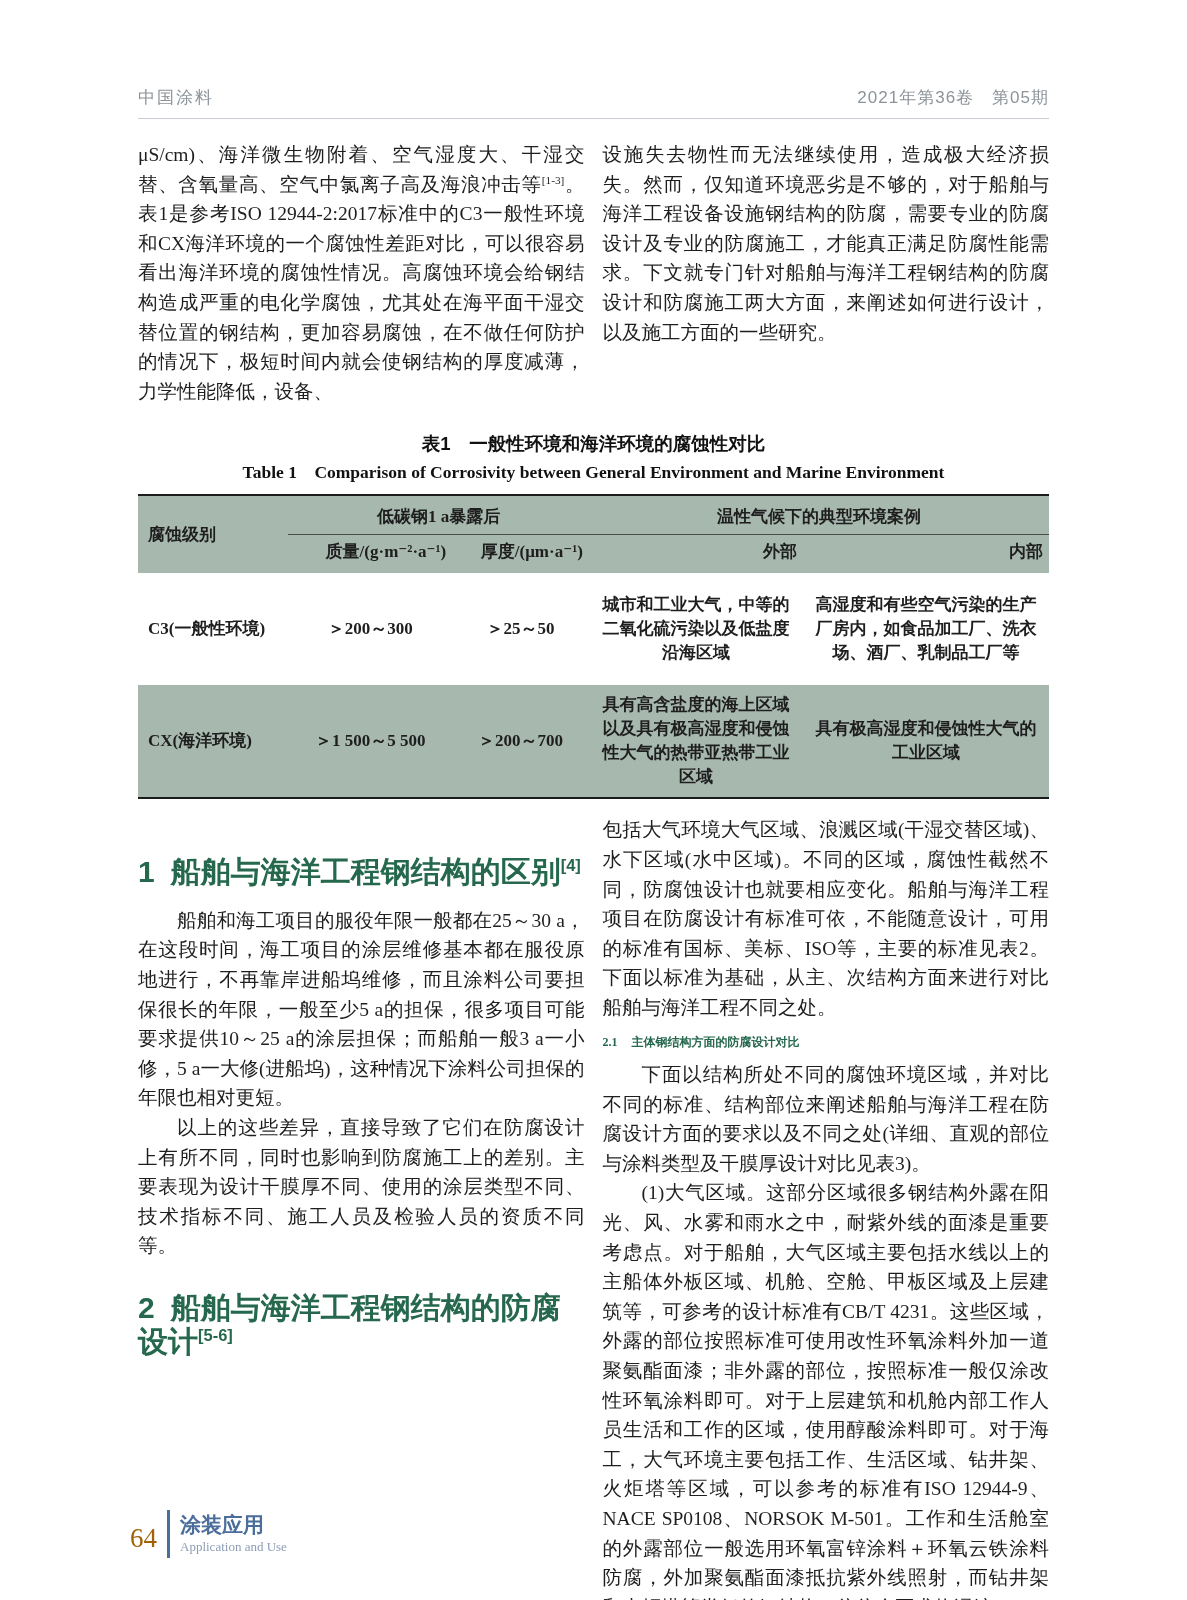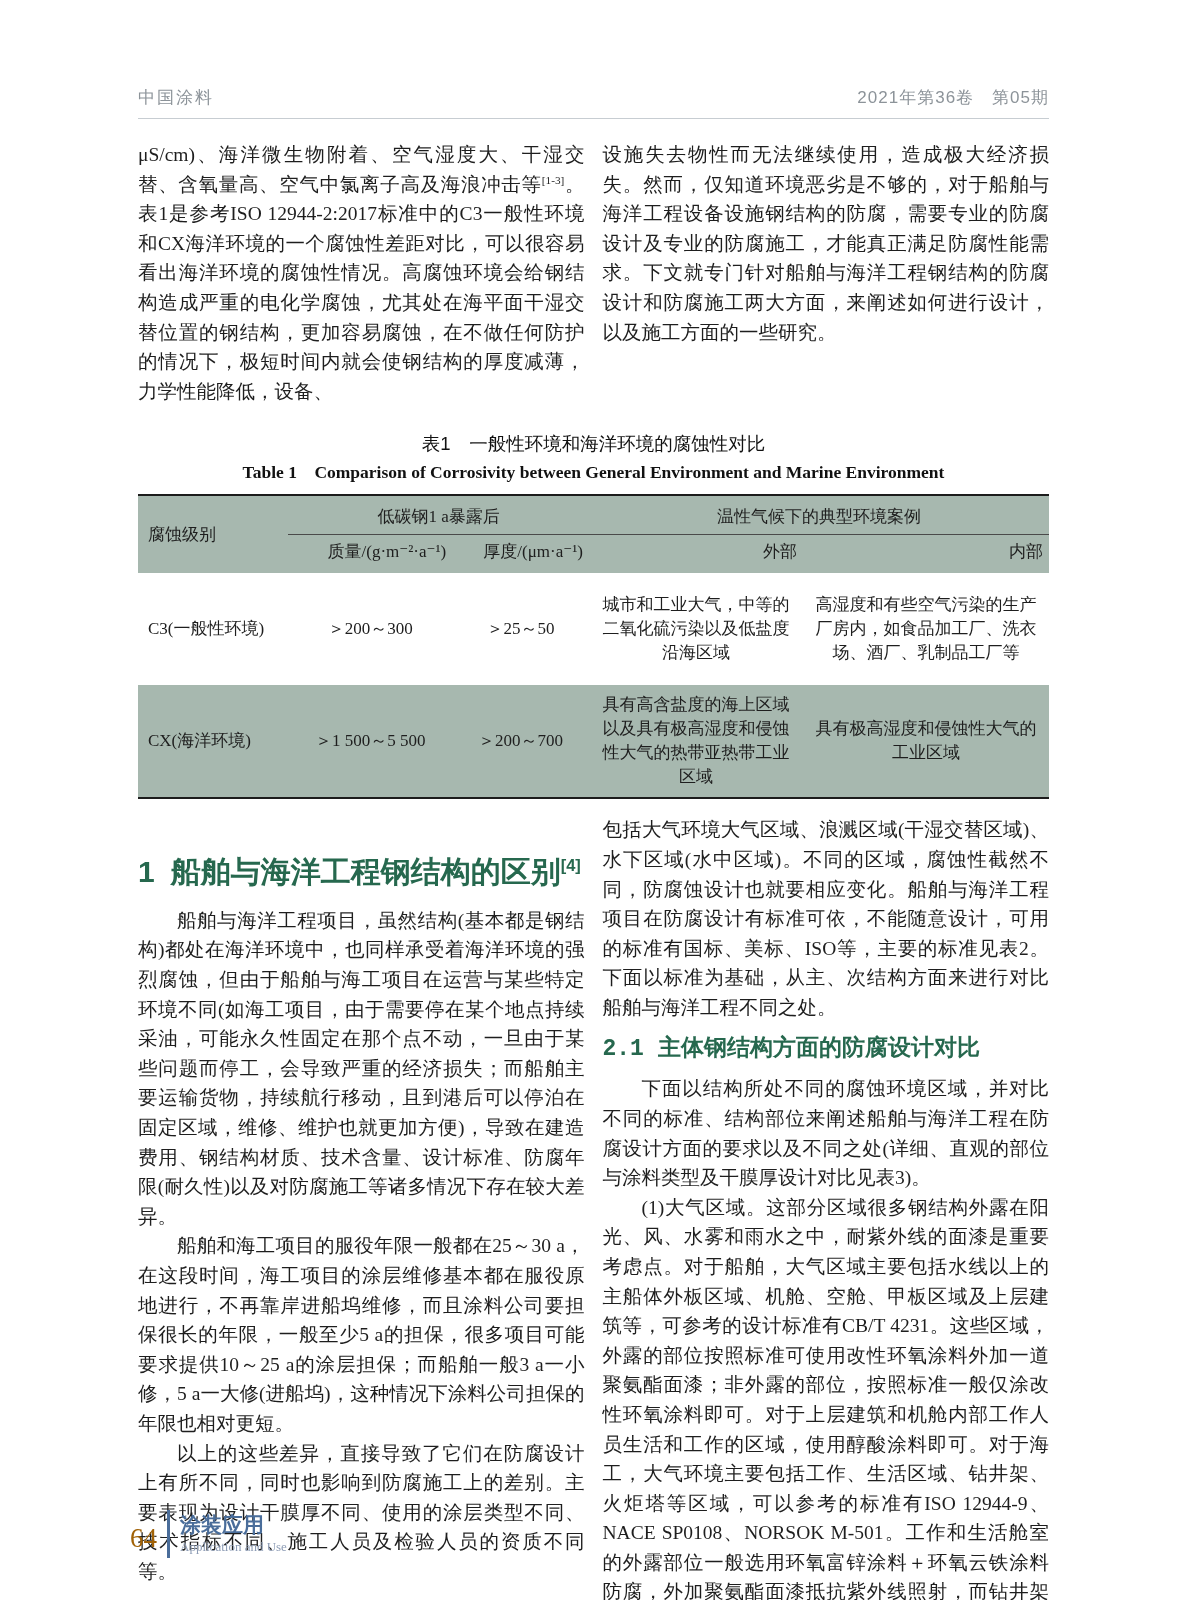--- a/index.html
+++ b/index.html
@@ -52,21 +52,21 @@
     font-size: 0.58em;
     vertical-align: super;
     line-height: 0;
   }
 
   
   .table-block { margin-top: 25px; }
   .tbl-title-cn {
     text-align: center;
     font-family: "Liberation Sans", "DejaVu Sans", sans-serif;
-    font-weight: normal;
+    font-weight: bold;
     font-size: 18.5px;
     color: #111;
   }
   .tbl-title-en {
     text-align: center;
     font-family: "Liberation Serif", "DejaVu Serif", serif;
     font-weight: bold;
     font-size: 17.5px;
     margin-top: 4px;
     color: #111;
@@ -74,21 +74,21 @@
   table.tbl {
     width: 100%;
     margin-top: 10px;
     border-collapse: collapse;
     border-top: 2px solid #1c1c1c;
     border-bottom: 2px solid #1c1c1c;
     font-size: 17px;
     line-height: 24px;
   }
   table.tbl th, table.tbl td {
-    font-weight: normal;
+    font-weight: bold;
     padding: 5px 6px;
     vertical-align: middle;
   }
   table.tbl thead th { background: #a7b8af; }
   table.tbl .group-th { border-bottom: 1px solid #4a4a4a; text-align: center; padding-top: 9px; }
   table.tbl .sub-th { text-align: right; padding-bottom: 9px; }
   table.tbl .level-th { text-align: left; padding-left: 10px; background: #a7b8af; }
   table.tbl td.level { text-align: left; padding-left: 10px; }
   table.tbl td.num { text-align: center; }
   table.tbl td.desc { text-align: center; padding: 8px 10px; }
@@ -101,23 +101,23 @@
     font-family: "Liberation Sans", "DejaVu Sans", sans-serif;
     font-weight: bold;
     font-size: 30px;
     color: #26684e;
     line-height: 1.15;
   }
   h2.sec .sec-num { margin-right: 16px; }
   h2.sec sup.ref { font-size: 0.55em; }
   h3.subsec {
     margin: 12px 0 10px 0;
-    font-family: Liberation Mono, monospace;
-    font-weight: bold;
-    font-size: 23px;
+    font-family: Liberation Serif, serif;
+    font-weight: bold;
+    font-size: 12px;
     color: #26684e;
     line-height: 1.3;
   }
   h3.subsec .sec-num { margin-right: 14px; }
 
   
   .footer {
     position: absolute;
     left: 130px;
     bottom: 52px;
@@ -209,21 +209,20 @@
           <td class="desc">具有高含盐度的海上区域以及具有极高湿度和侵蚀性大气的热带亚热带工业区域</td>
           <td class="desc">具有极高湿度和侵蚀性大气的工业区域</td>
         </tr>
       </tbody>
     </table>
   </div>
 
   <div class="cols main-cols">
     <div class="col">
       <h2 class="sec"><span class="sec-num">1</span><span class="sec-title">船舶与海洋工程钢结构的区别</span><sup class="ref">[4]</sup></h2>
-      <p class="body-p">船舶与海洋工程项目，虽然结构(基本都是钢结构)都处在海洋环境中，也同样承受着海洋环境的强烈腐蚀，但由于船舶与海工项目在运营与某些特定环境不同(如海工项目，由于需要停在某个地点持续采油，可能永久性固定在那个点不动，一旦由于某些问题而停工，会导致严重的经济损失；而船舶主要运输货物，持续航行移动，且到港后可以停泊在固定区域，维修、维护也就更加方便)，导致在建造费用、钢结构材质、技术含量、设计标准、防腐年限(耐久性)以及对防腐施工等诸多情况下存在较大差异。</p>
       <p class="body-p">船舶和海工项目的服役年限一般都在25～30 a，在这段时间，海工项目的涂层维修基本都在服役原地进行，不再靠岸进船坞维修，而且涂料公司要担保很长的年限，一般至少5 a的担保，很多项目可能要求提供10～25 a的涂层担保；而船舶一般3 a一小修，5 a一大修(进船坞)，这种情况下涂料公司担保的年限也相对更短。</p>
       <p class="body-p">以上的这些差异，直接导致了它们在防腐设计上有所不同，同时也影响到防腐施工上的差别。主要表现为设计干膜厚不同、使用的涂层类型不同、技术指标不同、施工人员及检验人员的资质不同等。</p>
       <h2 class="sec" style="margin-top:30px; margin-bottom:12px;"><span class="sec-num">2</span><span class="sec-title">船舶与海洋工程钢结构的防腐设计</span><sup class="ref">[5-6]</sup></h2>
 
     </div>
     <div class="col">
       <p class="body-p no-indent">包括大气环境大气区域、浪溅区域(干湿交替区域)、水下区域(水中区域)。不同的区域，腐蚀性截然不同，防腐蚀设计也就要相应变化。船舶与海洋工程项目在防腐设计有标准可依，不能随意设计，可用的标准有国标、美标、ISO等，主要的标准见表2。下面以标准为基础，从主、次结构方面来进行对比船舶与海洋工程不同之处。</p>
       <h3 class="subsec"><span class="sec-num">2.1</span><span class="sec-title">主体钢结构方面的防腐设计对比</span></h3>
       <p class="body-p">下面以结构所处不同的腐蚀环境区域，并对比不同的标准、结构部位来阐述船舶与海洋工程在防腐设计方面的要求以及不同之处(详细、直观的部位与涂料类型及干膜厚设计对比见表3)。</p>
       <p class="body-p">(1)大气区域。这部分区域很多钢结构外露在阳光、风、水雾和雨水之中，耐紫外线的面漆是重要考虑点。对于船舶，大气区域主要包括水线以上的主船体外板区域、机舱、空舱、甲板区域及上层建筑等，可参考的设计标准有CB/T 4231。这些区域，外露的部位按照标准可使用改性环氧涂料外加一道聚氨酯面漆；非外露的部位，按照标准一般仅涂改性环氧涂料即可。对于上层建筑和机舱内部工作人员生活和工作的区域，使用醇酸涂料即可。对于海工，大气环境主要包括工作、生活区域、钻井架、火炬塔等区域，可以参考的标准有ISO 12944-9、NACE SP0108、NORSOK M-501。工作和生活舱室的外露部位一般选用环氧富锌涂料＋环氧云铁涂料防腐，外加聚氨酯面漆抵抗紫外线照射，而钻井架和火炬塔等类似的钢结构，往往会要求热浸镀</p>

